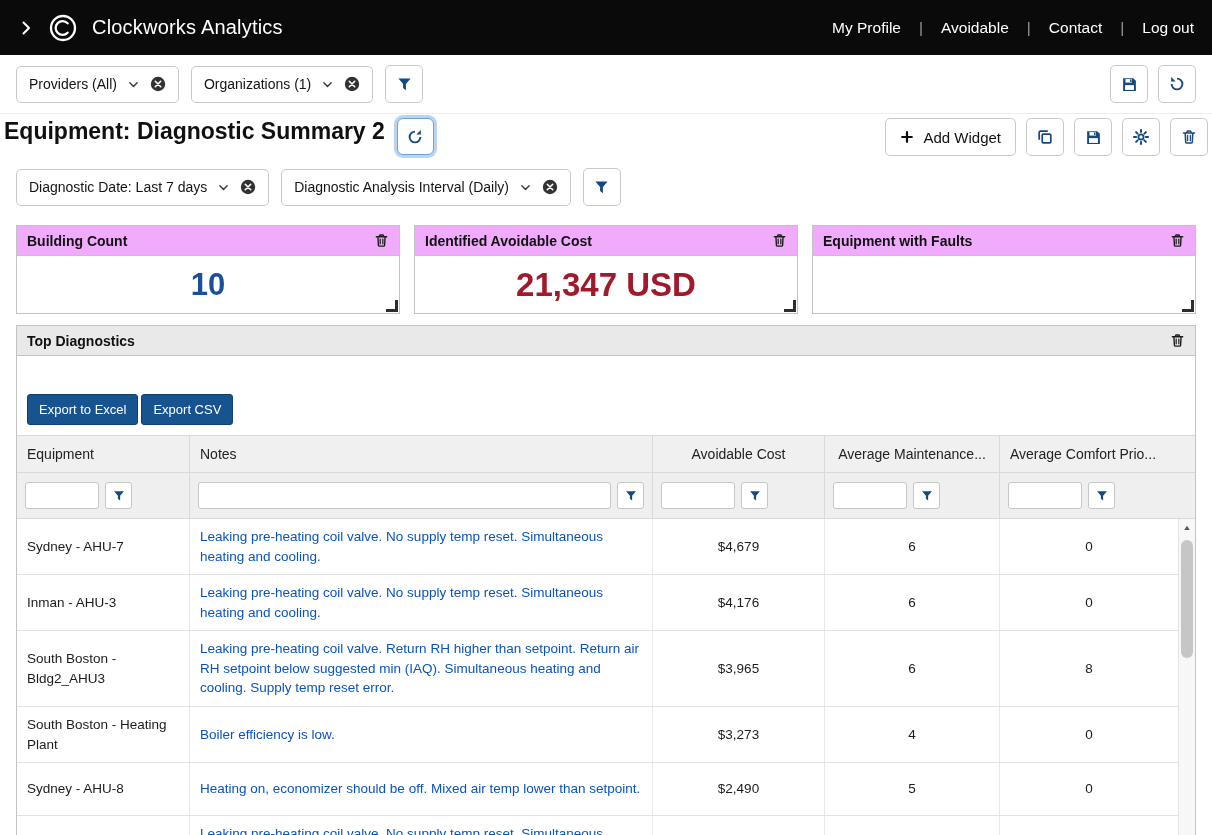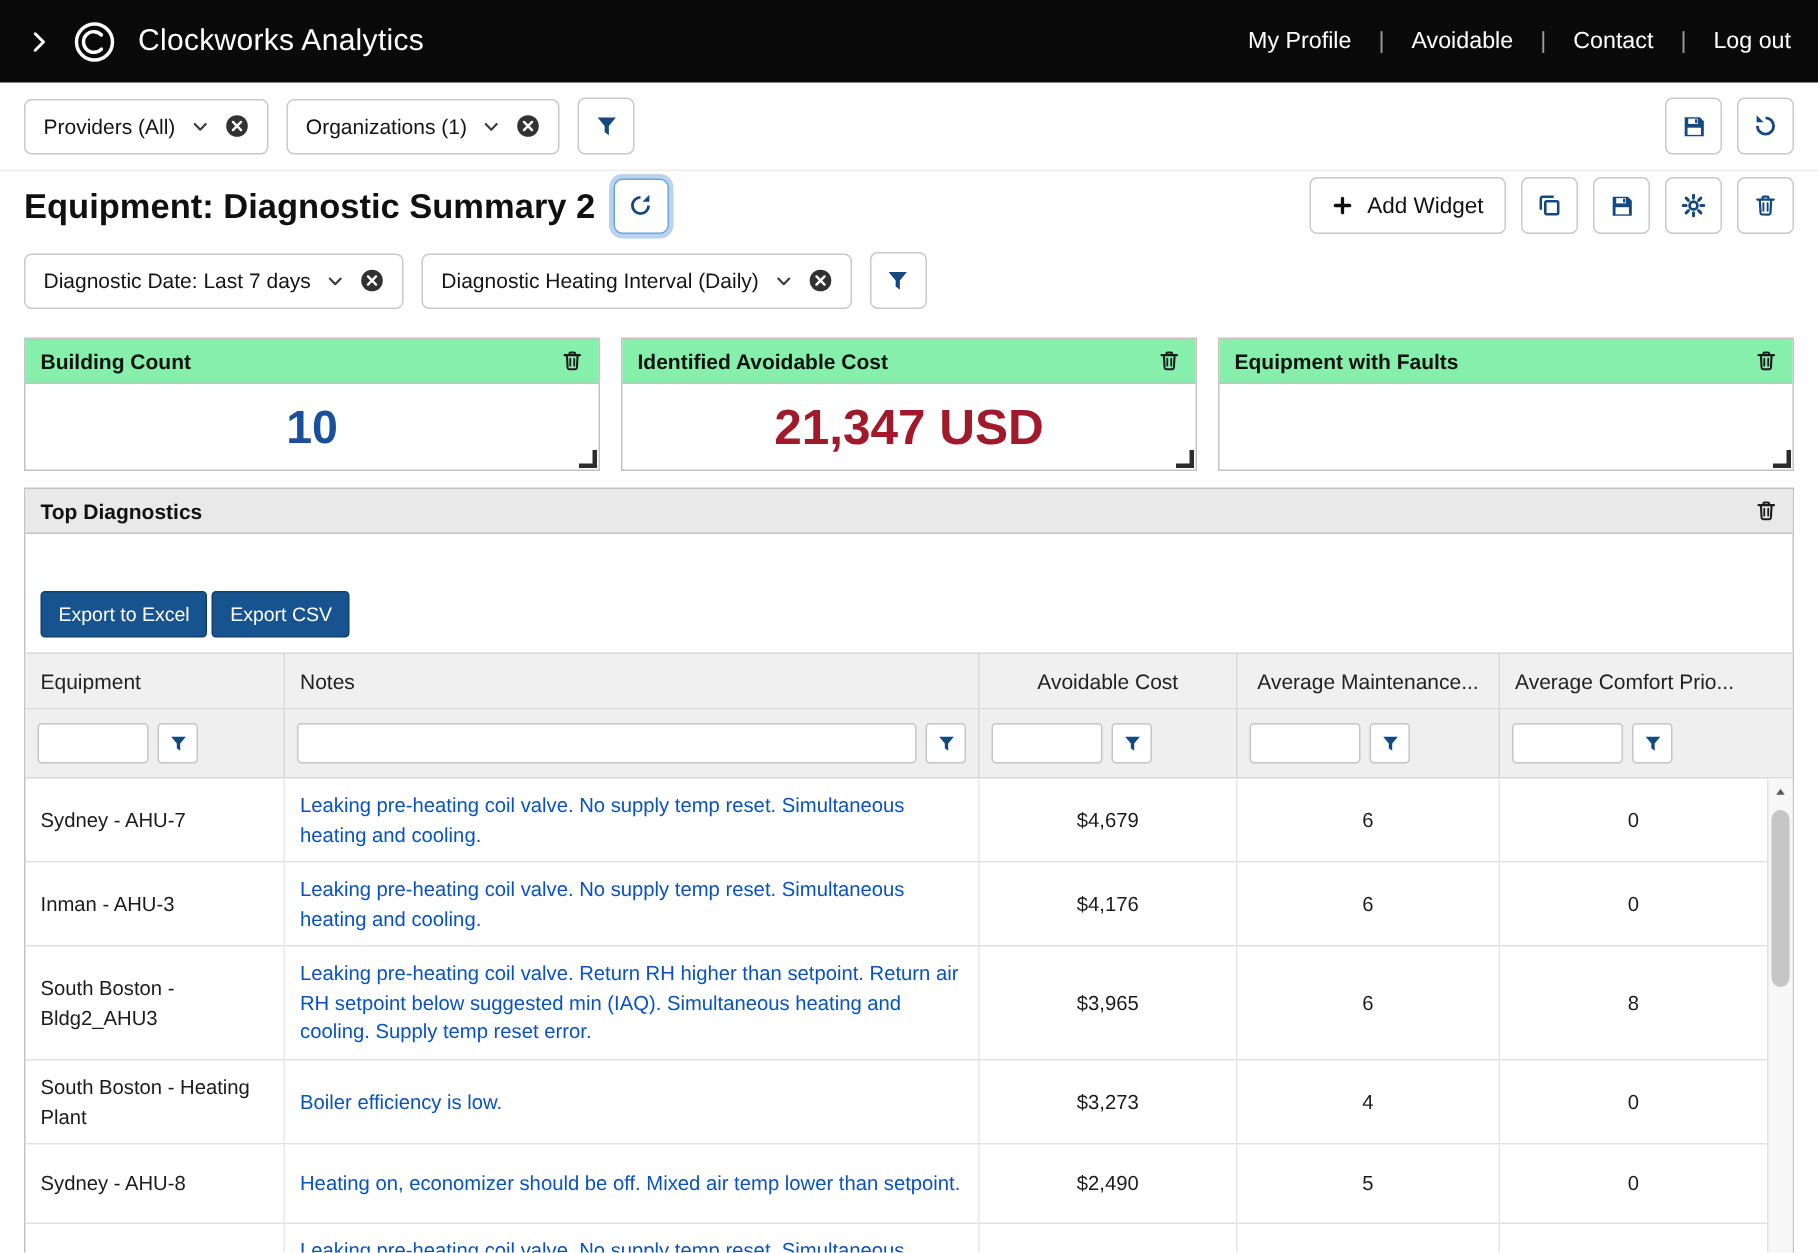--- a/index.html
+++ b/index.html
@@ -30,37 +30,37 @@
           cursor:pointer; }
   .chip-label { color:#141414; }
   .chip-caret { display:flex; color:#3c3c3c; }
   .chip-clear { display:flex; color:#323232; }
   .icon-btn { width:38px; height:38px; border:1px solid #c9c9c9; border-radius:5px; background:#fff;
               color:#14497f; display:inline-flex; align-items:center; justify-content:center;
               cursor:pointer; }
   .bar-right { margin-left:auto; display:flex; gap:10px; }
 
   
-  .title-row { display:flex; align-items:center; gap:12px; padding:4px 16px 2px; }
+  .title-row { display:flex; align-items:flex-start; gap:12px; padding:4px 4px 2px; }
   .page-title { font-size:23px; font-weight:bold; color:#101010; }
   .refresh-btn { width:37px; height:37px; border:1px solid #6ea3d6; border-radius:6px; background:#fff;
                  color:#14497f; display:inline-flex; align-items:center; justify-content:center;
                  box-shadow:0 0 0 3px rgba(38,118,210,.32); cursor:pointer; }
   .title-actions { margin-left:auto; display:flex; gap:10px; align-items:center; }
   .add-widget-btn { display:inline-flex; align-items:center; gap:9px; border:1px solid #c9c9c9;
                     border-radius:5px; height:38px; padding:0 14px; background:#fff; font-size:15px;
                     color:#101010; cursor:pointer; }
   .add-widget-btn .plus { display:flex; color:#0d0d0d; }
 
   
   .widgets { display:grid; grid-template-columns:1fr 1fr 1fr; gap:14px; margin:9px 16px 11px; }
   .card { border:1px solid #c3c3c3; background:#fff; position:relative; }
   .card::after { content:""; position:absolute; right:1px; bottom:1px; width:9px; height:9px;
                  border-right:3px solid #2d2d2d; border-bottom:3px solid #2d2d2d; }
-  .card-header { background:#86efac; border-bottom:1px solid #c3c3c3; height:30px; display:flex;
+  .card-header { background:#f0abfc; border-bottom:1px solid #c3c3c3; height:30px; display:flex;
                  align-items:center; justify-content:space-between; padding:0 10px;
                  font-size:14px; font-weight:bold; color:#111; }
   .trash-sm { display:flex; color:#1d1d1d; cursor:pointer; }
   .card-body { height:57px; display:flex; align-items:center; justify-content:center; gap:9px; }
   .big-blue { color:#1a4f9c; font-size:31px; font-weight:bold; }
   .big-red  { color:#a11a2c; font-size:33px; font-weight:bold; }
   .faults-label { font-size:20px; font-weight:bold; color:#101010; }
   .faults-value { font-size:20px; font-weight:bold; color:#1a4f9c; }
 
   
@@ -298,21 +298,21 @@
           <use href="#i-caret-down"></use>
         </svg>
       </span>
     <span class="chip-clear">
         <svg class="ic ic16">
           <use href="#i-close-circle"></use>
         </svg>
       </span>
   </div>
   <div class="chip">
-    <span class="chip-label">Diagnostic Heating Interval (Daily)</span>
+    <span class="chip-label">Diagnostic Analysis Interval (Daily)</span>
     <span class="chip-caret">
         <svg class="ic ic13">
           <use href="#i-caret-down"></use>
         </svg>
       </span>
     <span class="chip-clear">
         <svg class="ic ic16">
           <use href="#i-close-circle"></use>
         </svg>
       </span>

